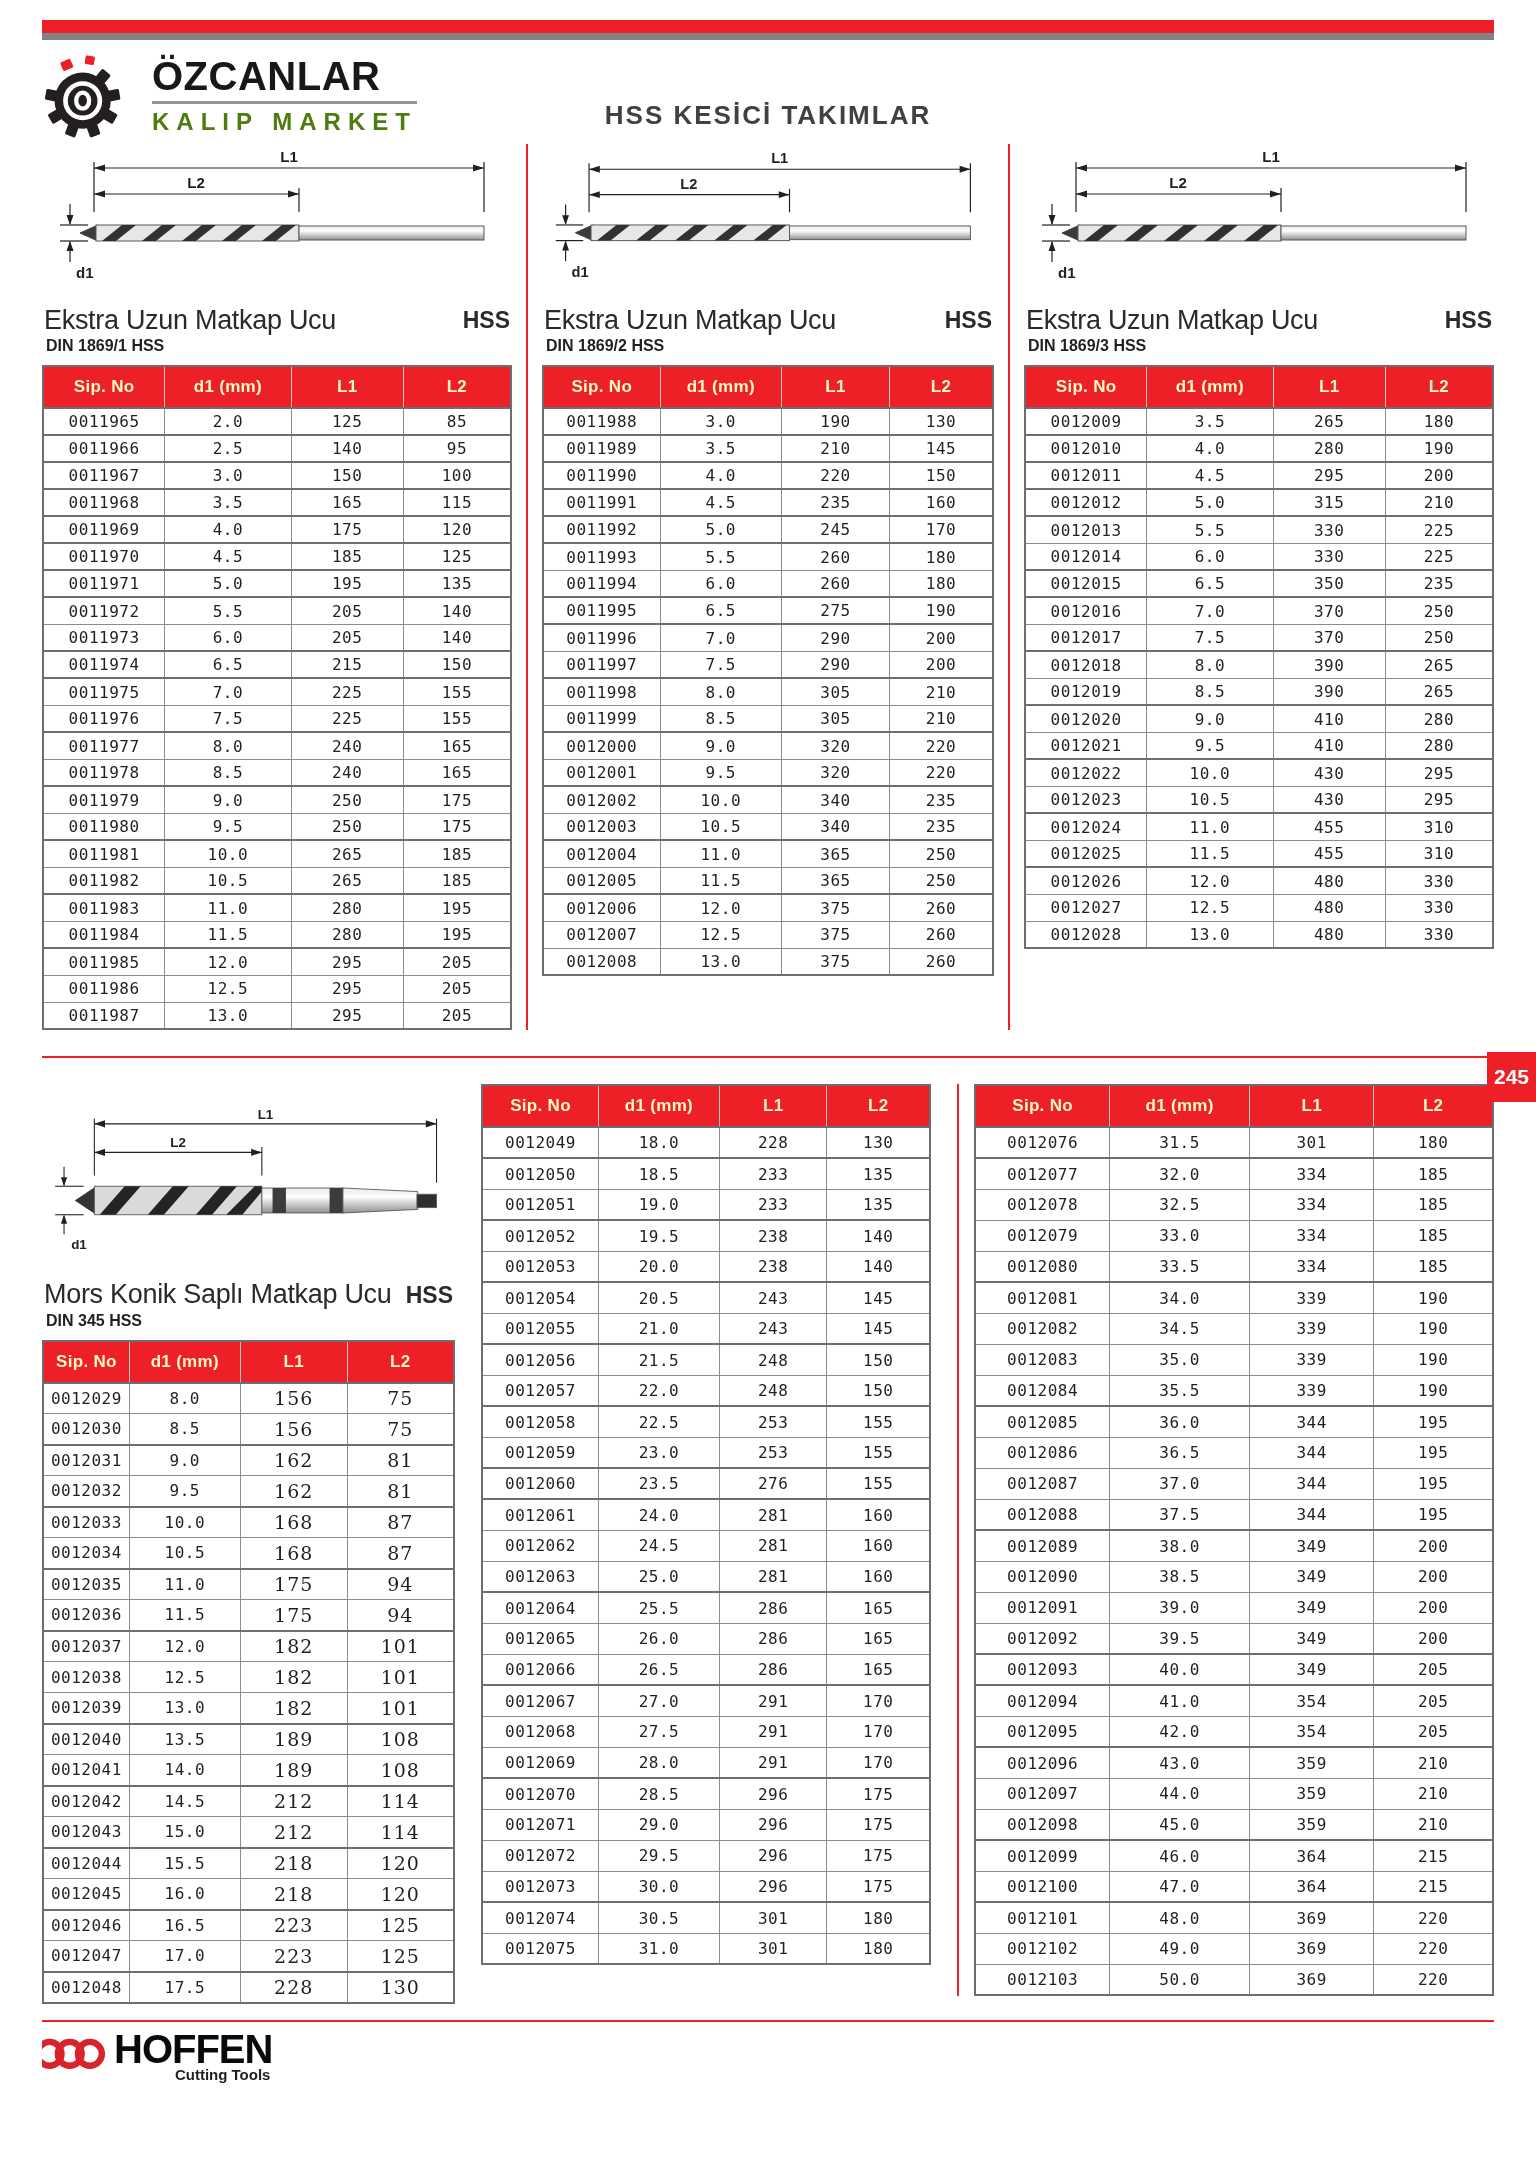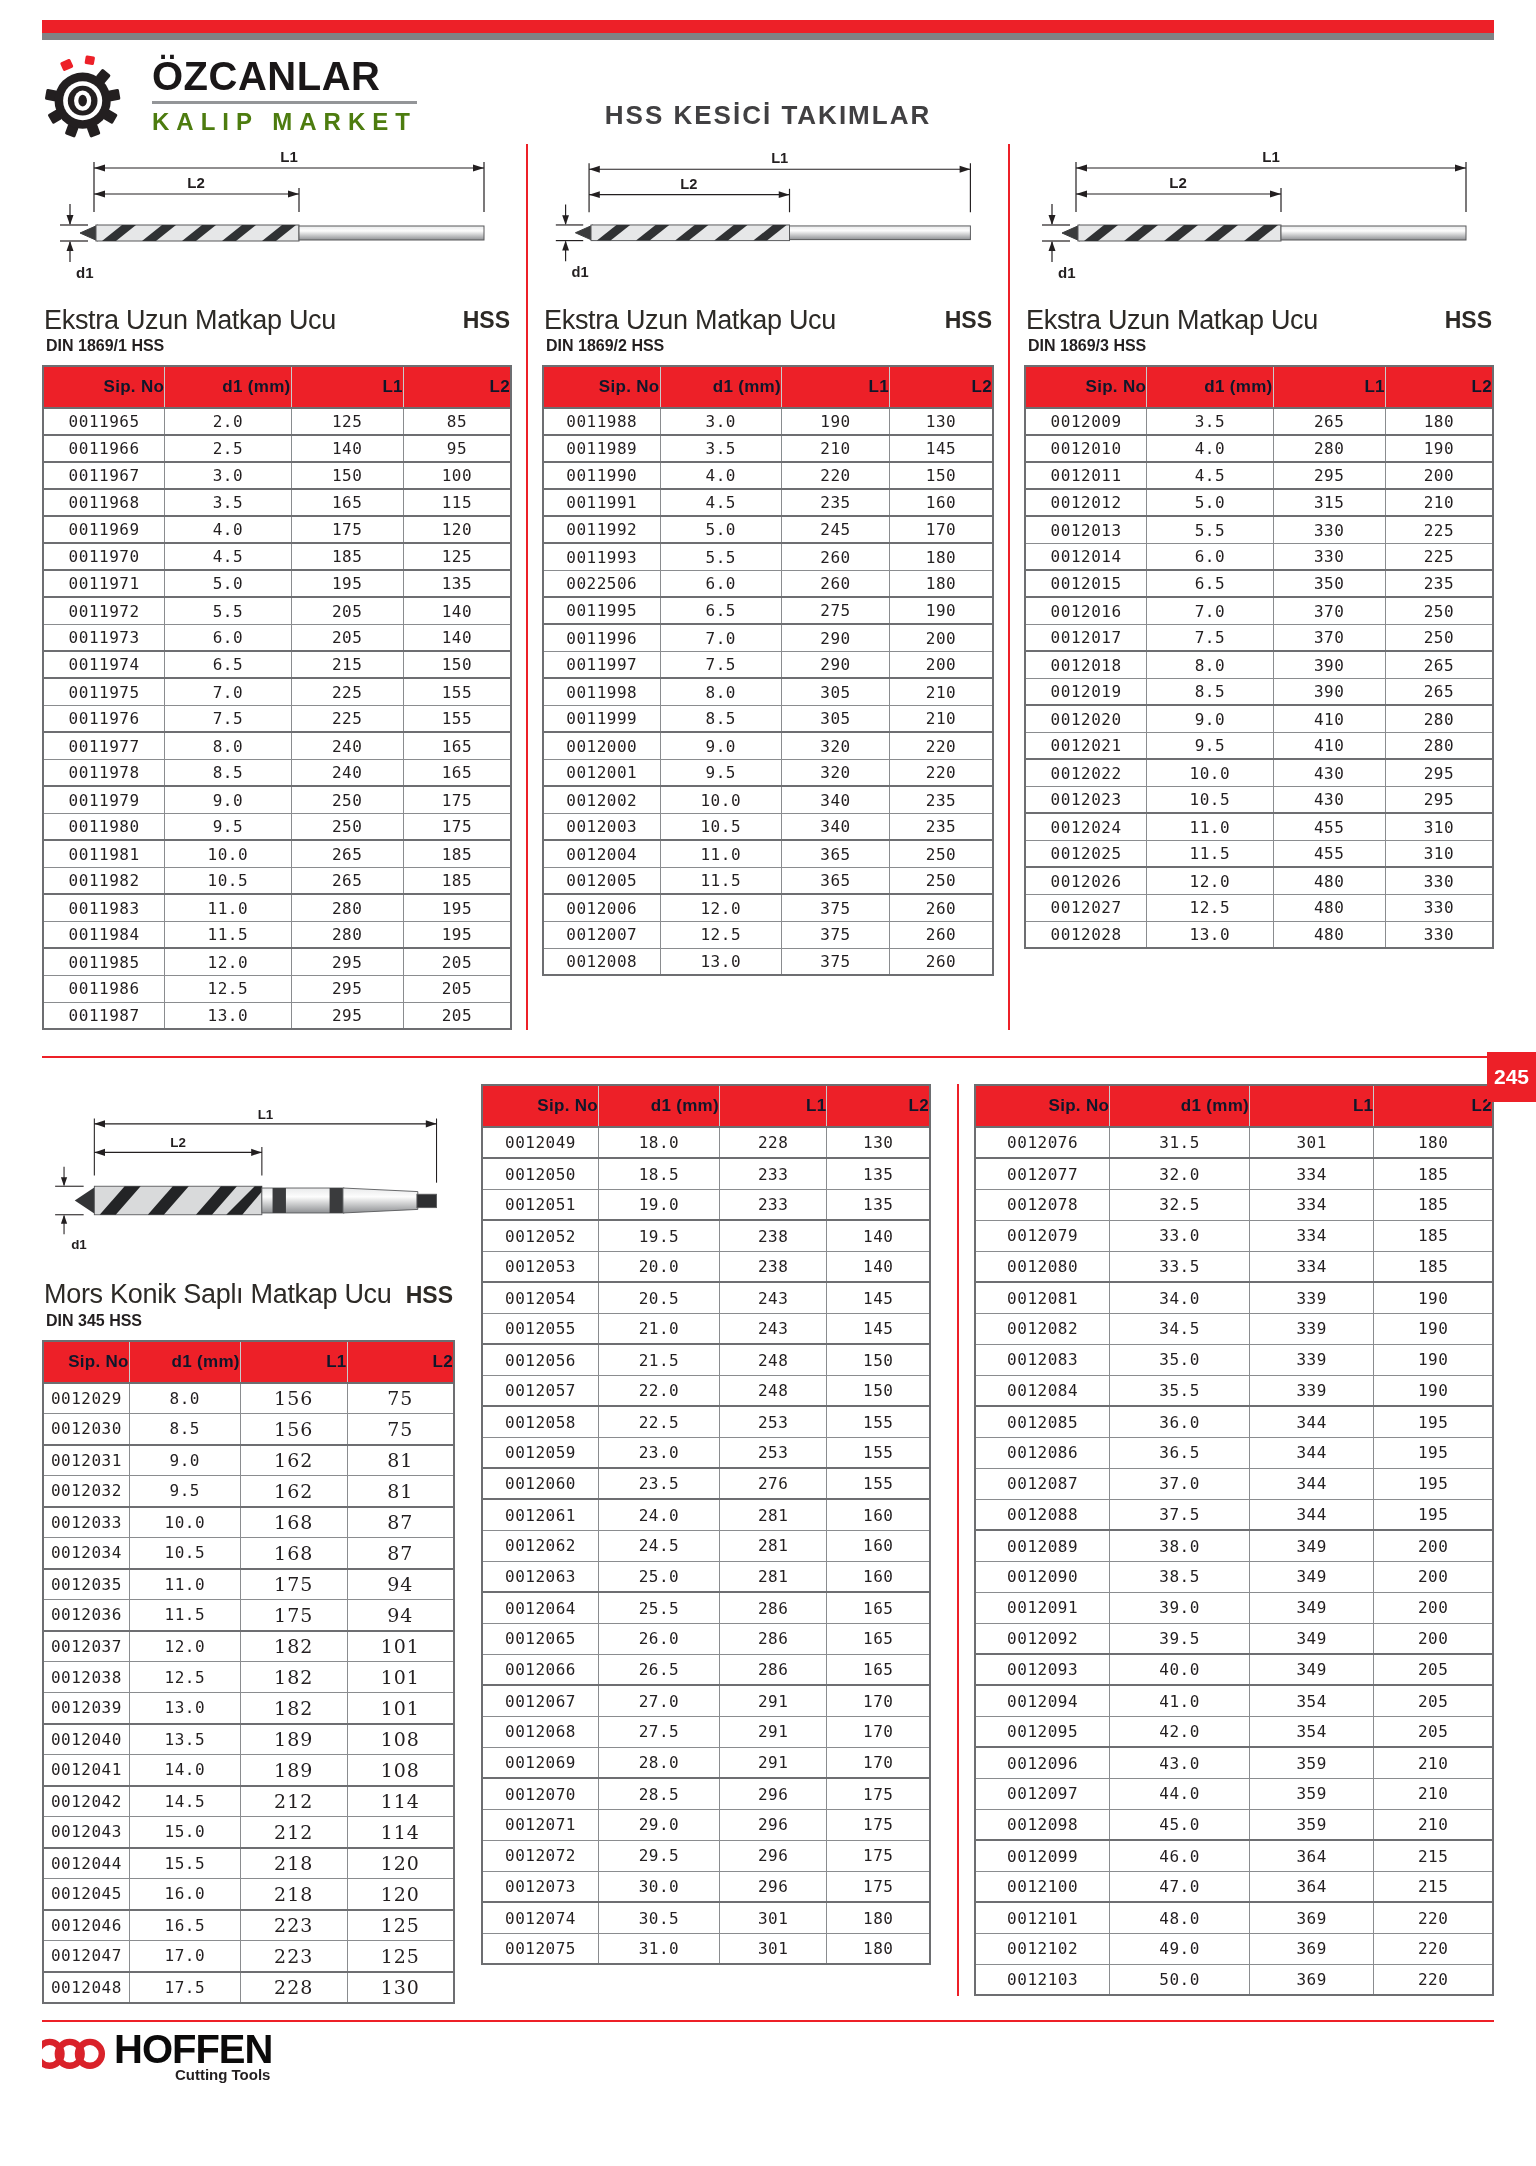--- a/index.html
+++ b/index.html
@@ -25,21 +25,21 @@
   .drawing{height:158px; display:flex; align-items:center; justify-content:center; padding:4px 6px;}
   .drawing svg{width:100%; height:100%;}
   .drawing-lg{height:192px;}
 
   .sec-head{display:flex; justify-content:space-between; align-items:flex-end; margin:4px 2px 3px;}
   .sec-title{font-size:27px; font-weight:400; color:#2d2a26; letter-spacing:-.3px; line-height:1.05;text-align:center;}
   .grade{font-size:23px; font-weight:700; color:#2d2a26;}
   .din{font-size:16px; font-weight:700; margin:2px 4px 10px;}
 
   table{width:100%; border-collapse:collapse; table-layout:fixed; border:2px solid var(--bthick); background:#fff;}
-  thead th{background:var(--accent); color:#0f172a; font-size:17px; font-weight:700; height:42px; border:1px solid #c9cacb; border-bottom:2px solid var(--bthick); letter-spacing:.3px;text-align:right;}
+  thead th{background:var(--accent); color:#fef9c3; font-size:17px; font-weight:700; height:42px; border:1px solid #c9cacb; border-bottom:2px solid var(--bthick); letter-spacing:.3px;}
   th:nth-child(1){width:26%;} th:nth-child(2){width:27%;} th:nth-child(3){width:24%;} th:nth-child(4){width:23%;}
   td{font-family:"DejaVu Sans Mono", monospace; font-size:16px; text-align:center; height:27px; border:1px solid var(--bmid); border-top:2px solid var(--bthick); color:var(--ink); letter-spacing:.5px;}
   tr.grp td{border-top:1px solid var(--bthin);}
   .bottom-grid td{height:31px;}
   .serif-lx td:nth-child(3), .serif-lx td:nth-child(4){font-family:"DejaVu Serif", serif; font-size:19px; letter-spacing:1px;}
   .serif-lx th:nth-child(1){width:21%;} .serif-lx th:nth-child(2){width:27%;} .serif-lx th:nth-child(3){width:26%;} .serif-lx th:nth-child(4){width:26%;}
 
   .page-num{position:absolute; top:1052px; right:0; width:49px; height:50px; background:var(--accent); color:#fff; font-size:21px; font-weight:700; display:flex; align-items:center; justify-content:center;}
 
   .rule{border-top:2px solid var(--accent); margin:26px 42px 26px;}
@@ -387,21 +387,21 @@
               <td>245</td>
               <td>170</td>
             </tr>
             <tr>
               <td>0011993</td>
               <td>5.5</td>
               <td>260</td>
               <td>180</td>
             </tr>
             <tr class="grp">
-              <td>0022506</td>
+              <td>0011994</td>
               <td>6.0</td>
               <td>260</td>
               <td>180</td>
             </tr>
             <tr>
               <td>0011995</td>
               <td>6.5</td>
               <td>275</td>
               <td>190</td>
             </tr>

